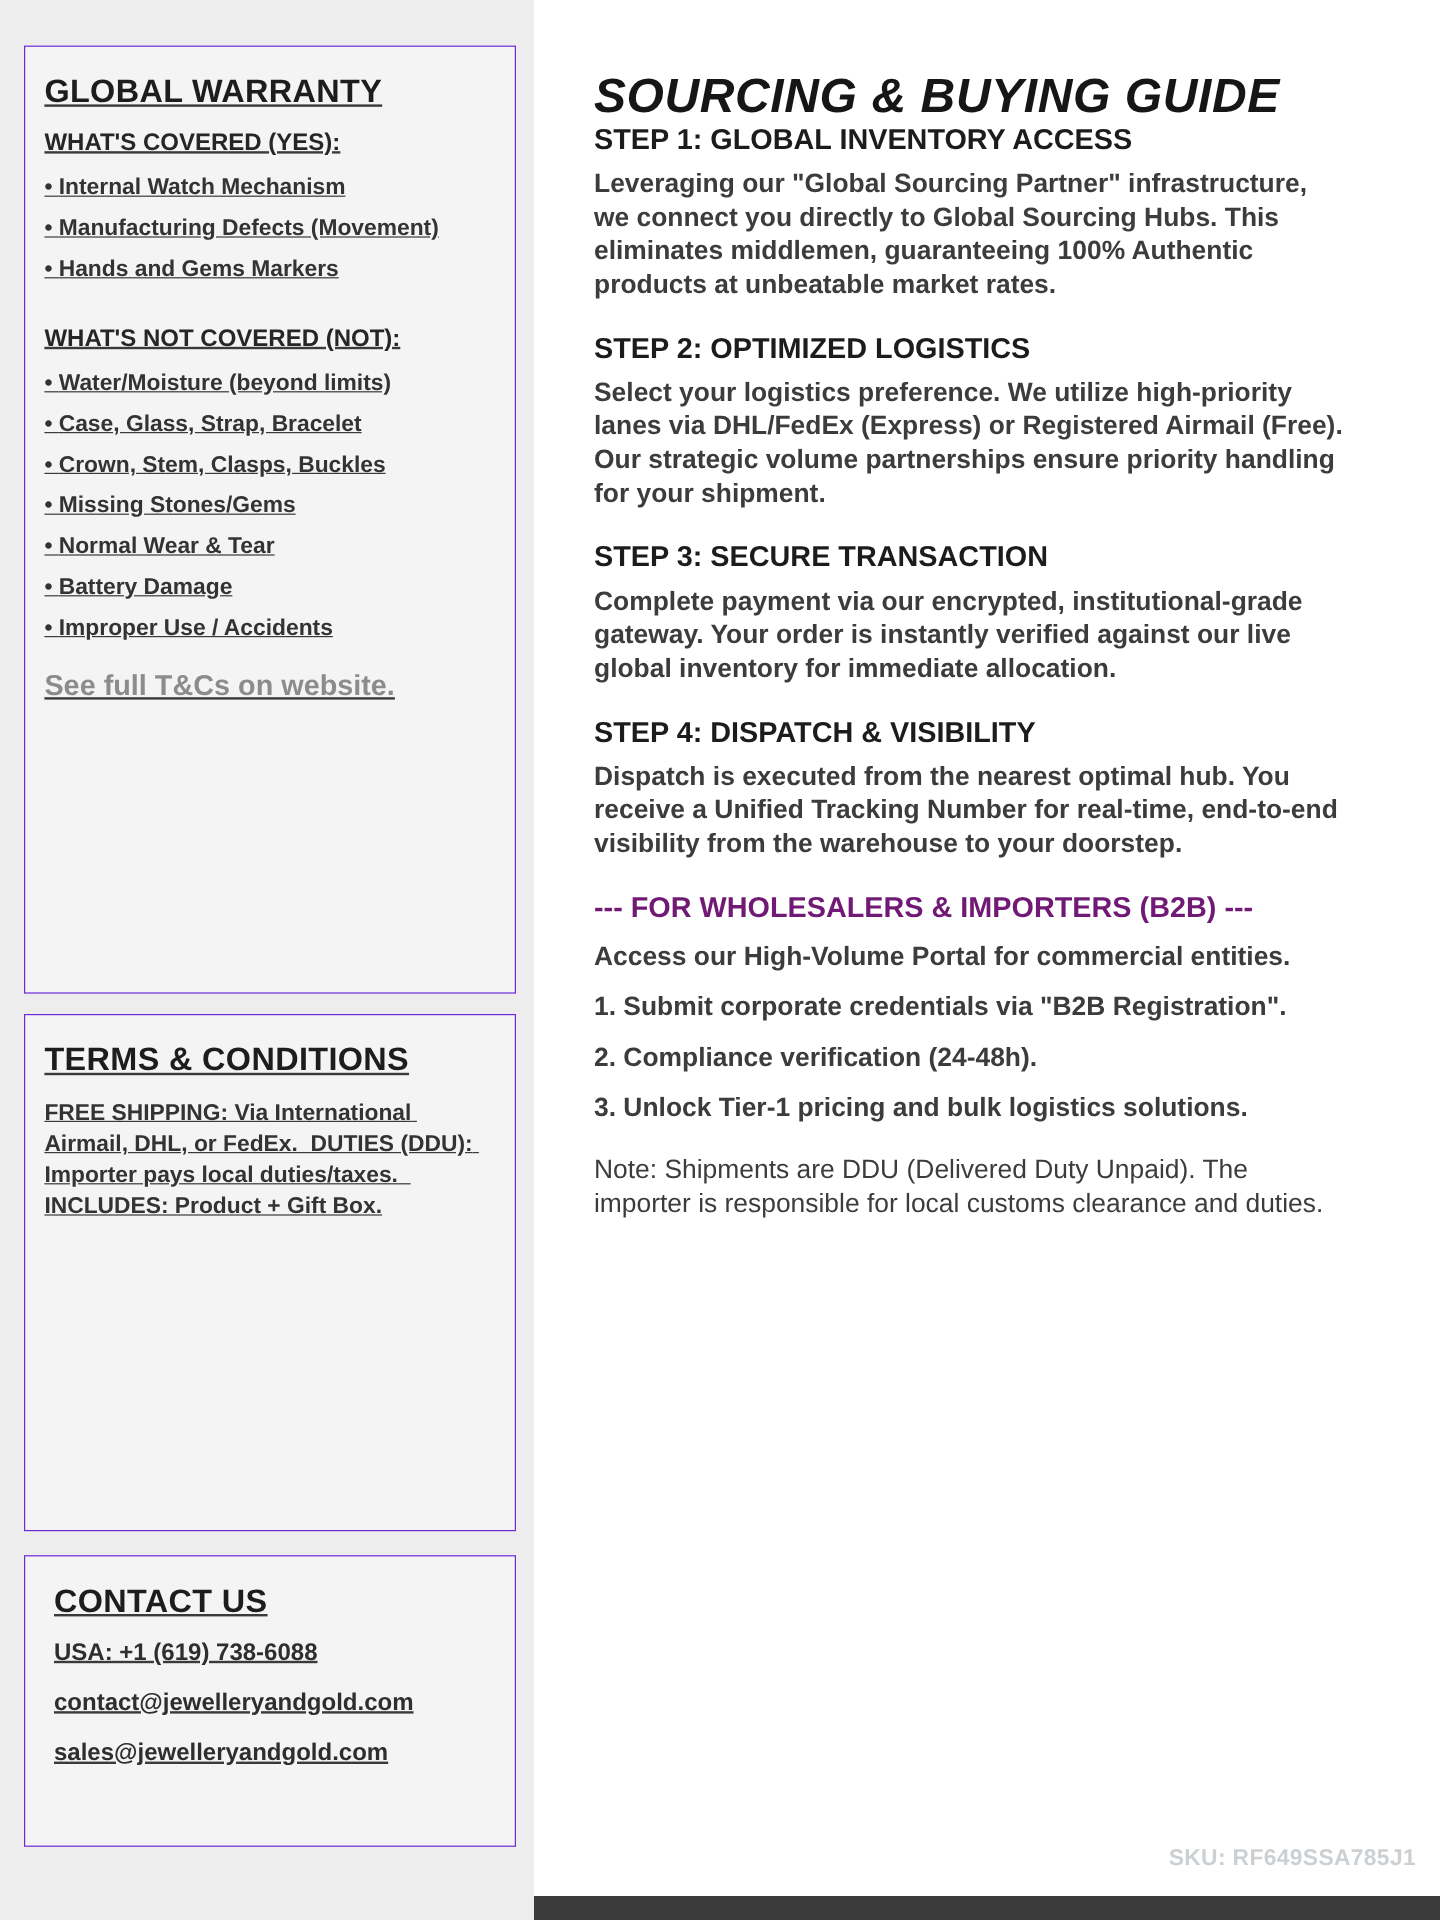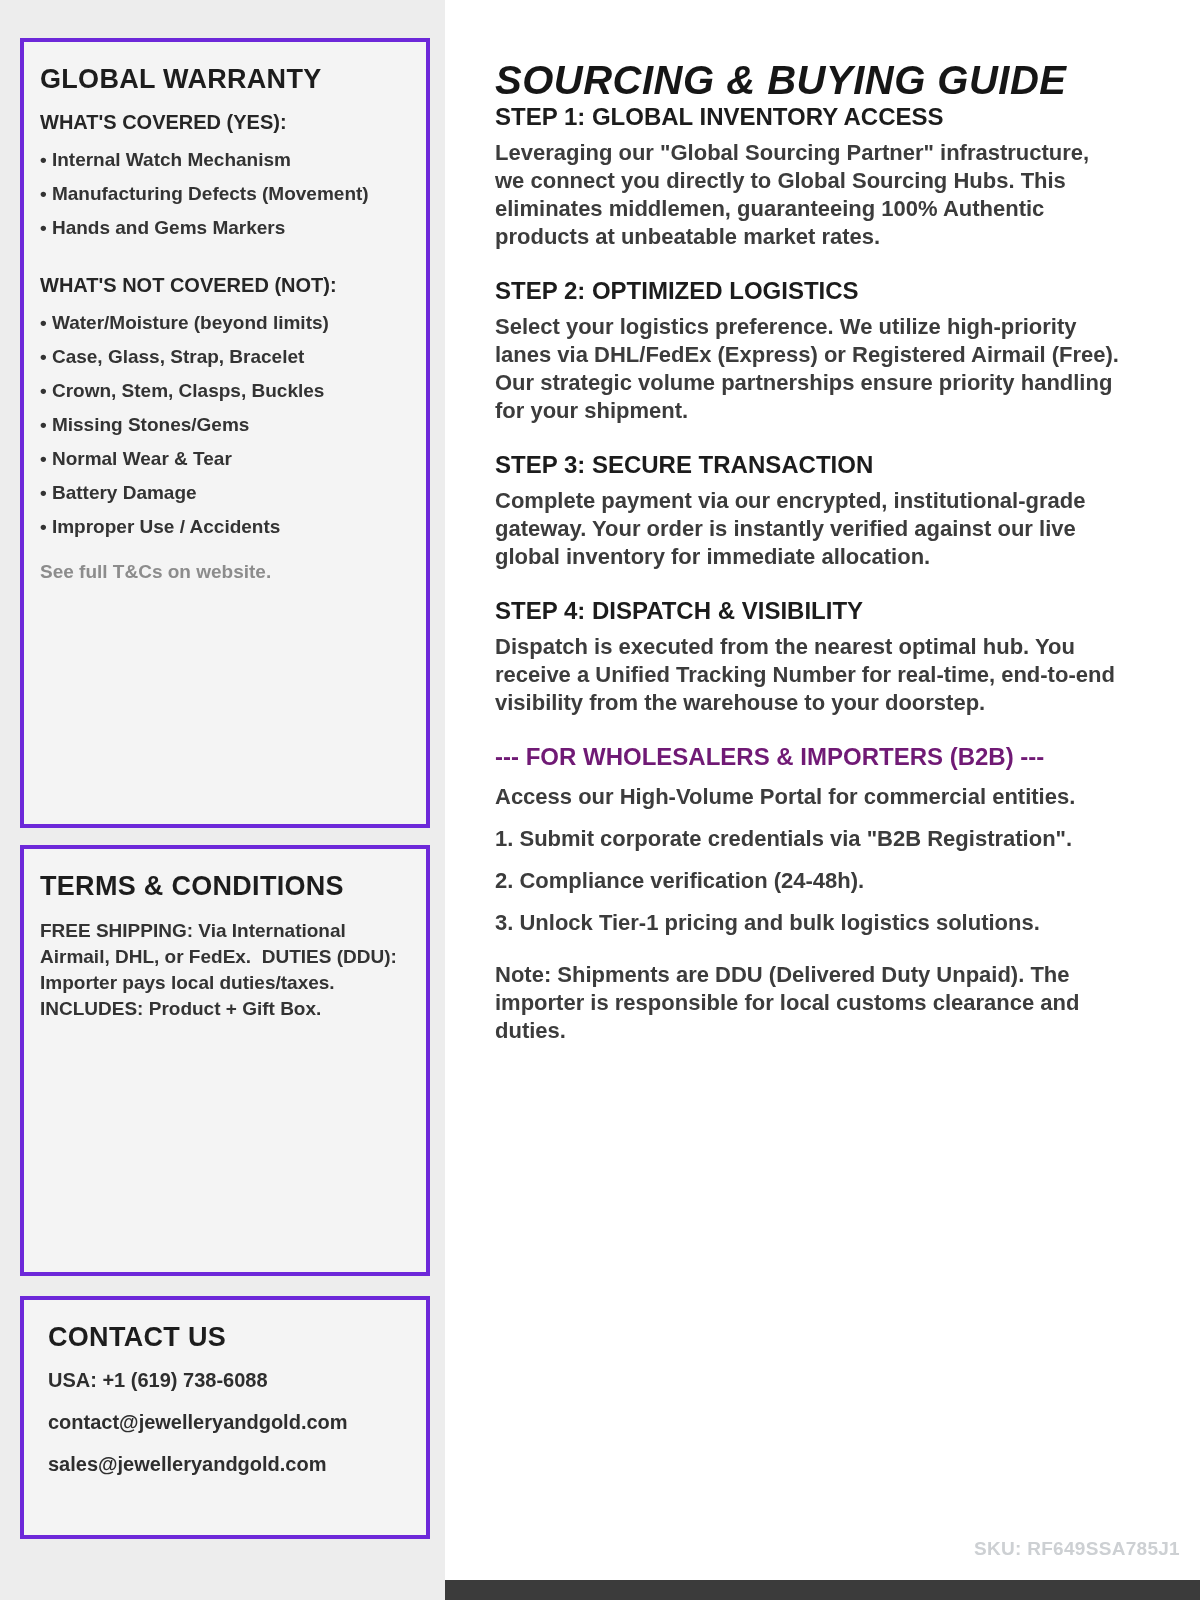--- a/index.html
+++ b/index.html
@@ -20,23 +20,24 @@
   
   .sidebar {
     width: 445px;
     min-width: 445px;
     height: 1600px;
     background: #ededed;
     padding: 38px 15px 0 20px;
   }
   .box {
     background: #f4f4f4;
-    border: 4px solid #6d28d9;
+    border: 1px solid #6d28d9;
     width: 410px;
     padding: 22px 18px 18px 16px;
+    text-decoration: underline;
   }
   .warranty-box { height: 790px; margin-bottom: 17px; }
   .terms-box    { height: 431px; margin-bottom: 20px; }
   .contact-box  { height: 243px; padding-left: 24px; }
 
   .box h2 {
     font-size: 27px;
     font-weight: 700;
     color: #1d1d1d;
     letter-spacing: 0.3px;
@@ -53,21 +54,21 @@
     font-size: 19px;
     font-weight: 600;
     color: #333333;
     line-height: 20px;
     margin-bottom: 14px;
   }
   .bullets li::before { content: "\2022  "; }
   .gap { height: 22px; }
   .footnote {
     margin-top: 24px;
-    font-size: 19px;
+    font-size: 24px;
     font-weight: 700;
     color: #8c8c8c;
   }
   .terms-body {
     font-size: 19px;
     font-weight: 700;
     color: #333333;
     line-height: 26px;
     white-space: pre-wrap;
   }
@@ -117,21 +118,21 @@
   .b2b-para {
     font-size: 22px;
     font-weight: 600;
     color: #3c3c3c;
     line-height: 28px;
     margin-bottom: 14px;
   }
   .b2b-note {
     margin-top: 24px;
     font-size: 22px;
-    font-weight: 700;
+    font-weight: 400;
     color: #3c3c3c;
     line-height: 28px;
   }
   .sku {
     position: absolute;
     right: 20px;
     bottom: 40px;
     font-size: 19px;
     font-weight: 700;
     color: #cdd0d3;

